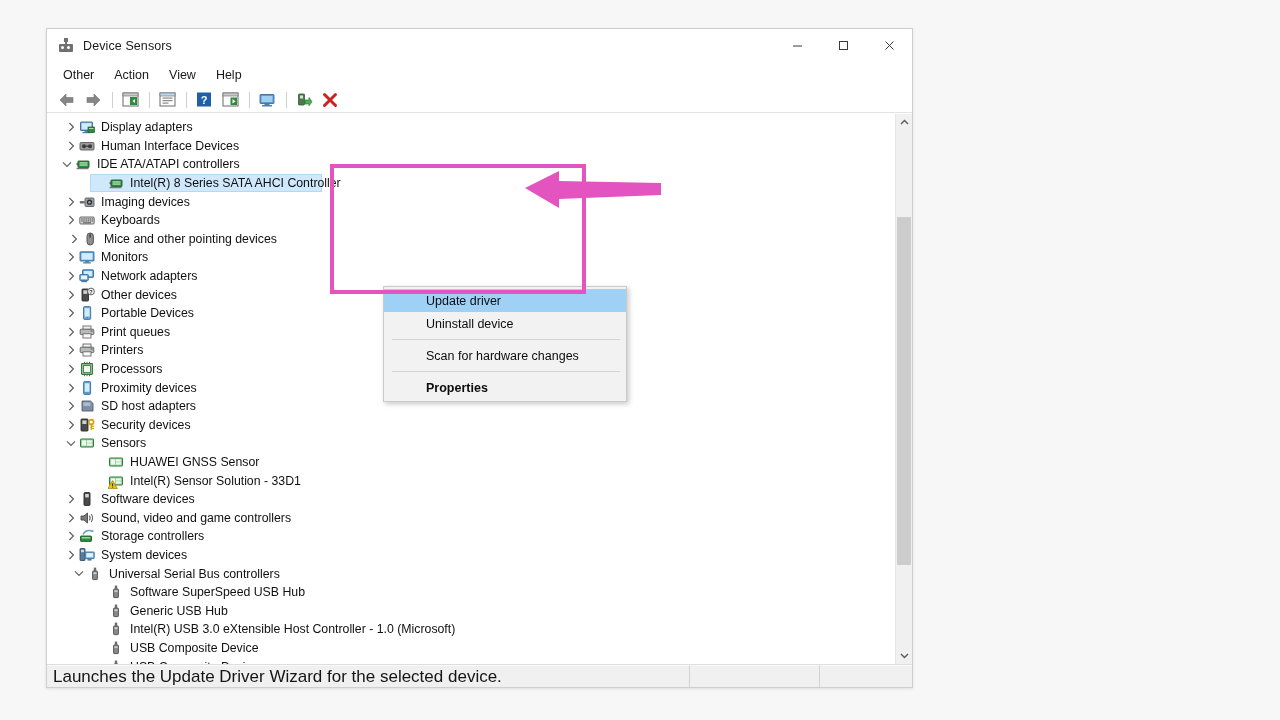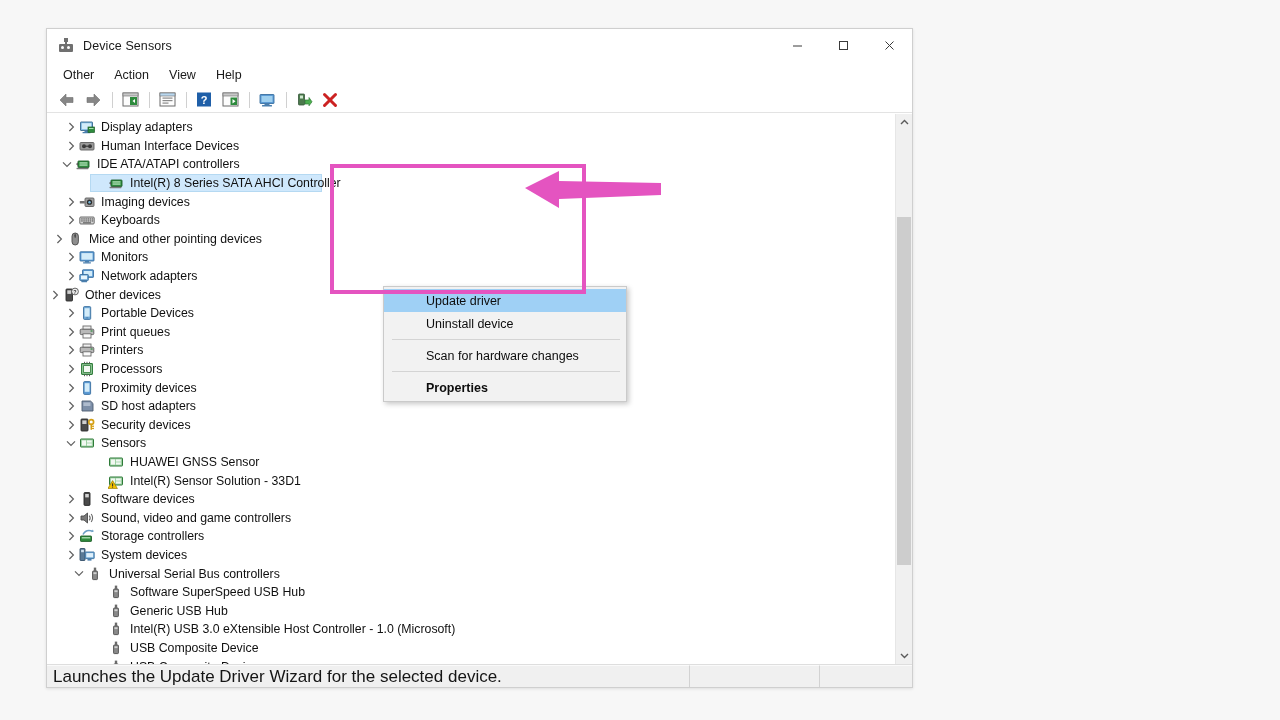--- a/index.html
+++ b/index.html
@@ -447,21 +447,21 @@
               <rect x="2.2" y="8.3" width="1.5" height="1.3" fill="#666"></rect>
               <rect x="4.3" y="8.3" width="1.5" height="1.3" fill="#666"></rect>
               <rect x="6.4" y="8.3" width="1.5" height="1.3" fill="#666"></rect>
               <rect x="8.5" y="8.3" width="1.5" height="1.3" fill="#666"></rect>
               <rect x="10.6" y="8.3" width="1.5" height="1.3" fill="#666"></rect>
               <rect x="12.7" y="8.3" width="1.5" height="1.3" fill="#666"></rect>
               <rect x="4" y="10.2" width="8" height="1.2" fill="#666"></rect>
             </svg></div>
           <div class="lbl">Keyboards</div>
         </div>
-        <div class="row" style="padding-left: 4px;">
+        <div class="row" style="padding-left: 19px;">
           <div class="twisty">
             <svg width="7" height="10" viewBox="0 0 7 10">
               <path d="M1.4 1 L5.4 5 L1.4 9" fill="none" stroke="currentColor" stroke-width="1.2"></path>
             </svg>
           </div>
           <div class="ico"><svg width="16" height="16" viewBox="0 0 16 16">
               <rect x="5" y="2" width="6.4" height="12" rx="3.2" fill="#8e8e8e" stroke="#4a4a4a" stroke-width="0.9"></rect>
               <line x1="8.2" y1="2.6" x2="8.2" y2="7" stroke="#4a4a4a" stroke-width="0.9"></line>
               <rect x="7.4" y="3.5" width="1.6" height="2.6" rx="0.8" fill="#4a4a4a"></rect>
             </svg></div>
@@ -489,21 +489,21 @@
           </div>
           <div class="ico"><svg width="16" height="16" viewBox="0 0 16 16">
               <rect x="3.5" y="1.8" width="11" height="7.6" rx="0.6" fill="#5b9bd5" stroke="#3a6f9f" stroke-width="0.9"></rect>
               <rect x="4.8" y="3" width="8.4" height="5.2" fill="#d3ecf9"></rect>
               <rect x="0.8" y="6.5" width="8.5" height="6" rx="0.6" fill="#6fa8d6" stroke="#3a6f9f" stroke-width="0.9"></rect>
               <rect x="2" y="7.6" width="6" height="3.6" fill="#e8f5fc"></rect>
               <rect x="2.2" y="13" width="6" height="1.2" rx="0.4" fill="#4a7fae"></rect>
             </svg></div>
           <div class="lbl">Network adapters</div>
         </div>
-        <div class="row" style=" text-align: center;">
+        <div class="row" style="padding-left: 16px; text-align: center;">
           <div class="twisty">
             <svg width="7" height="10" viewBox="0 0 7 10">
               <path d="M1.4 1 L5.4 5 L1.4 9" fill="none" stroke="currentColor" stroke-width="1.2"></path>
             </svg>
           </div>
           <div class="ico"><svg width="16" height="16" viewBox="0 0 16 16">
               <rect x="3" y="2" width="6.5" height="12" rx="0.8" fill="#4a4a4a" stroke="#2a2a2a" stroke-width="0.9"></rect>
               <rect x="4.3" y="3.3" width="3.8" height="3.6" fill="#d0d0d0"></rect>
               <circle cx="12" cy="4.5" r="3.4" fill="#f0f0f0" stroke="#555" stroke-width="0.9"></circle>
               <text x="12" y="6.6" font-family="Liberation Sans, sans-serif" font-size="5.4" font-weight="bold" fill="#333" text-anchor="middle">?</text>

